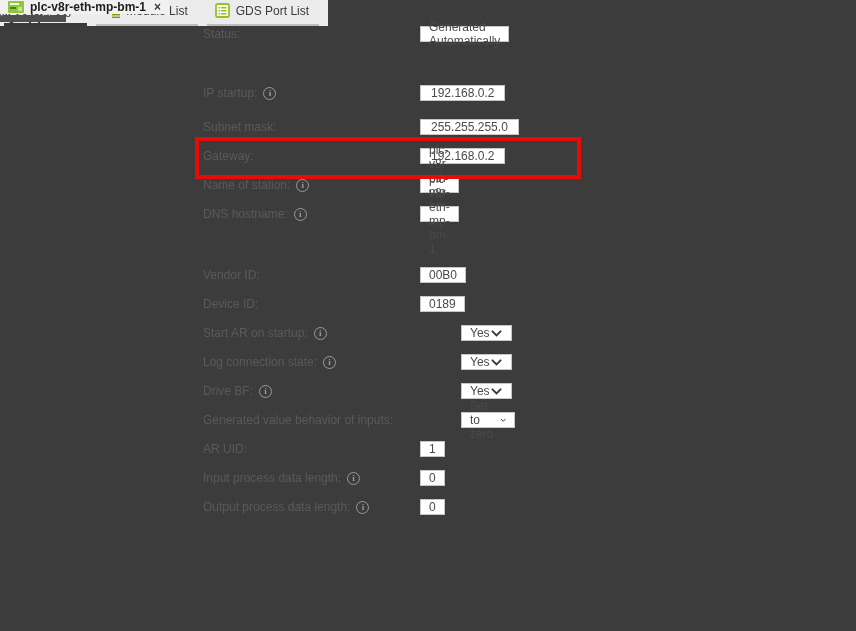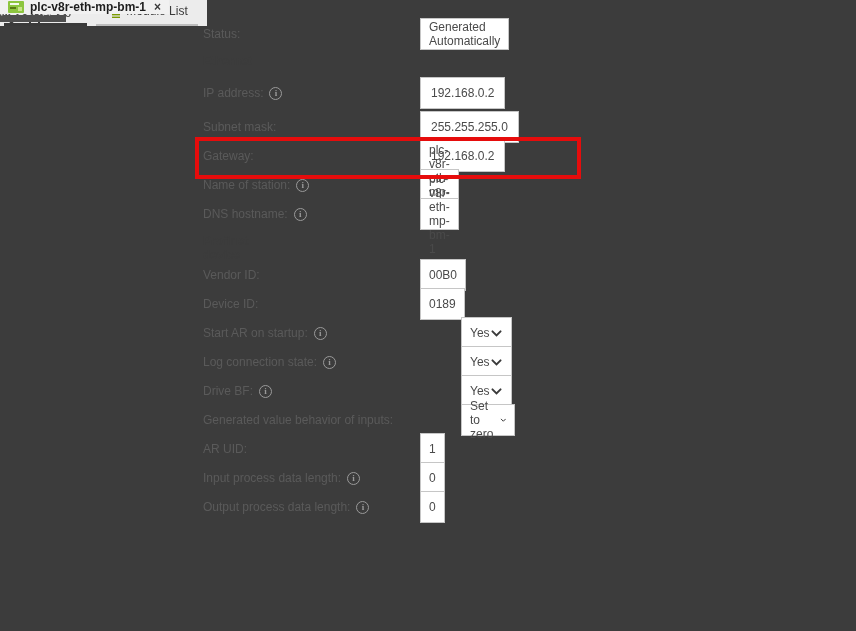--- a/index.html
+++ b/index.html
@@ -58,21 +58,21 @@
   .flabel { display:flex; align-items:center; gap:6px; color:#5a5a5a; font-size:12px; width:217px; flex:none; }
   .info-icon {
     width:13px; height:13px; border:1px solid #9a9a9a; border-radius:50%;
     color:#9a9a9a; font-size:9px; font-weight:bold; line-height:11px; text-align:center;
     font-family:"Liberation Serif", serif; flex:none;
   }
   .fsection { position:absolute; left:203px; font-weight:bold; color:#3c3c3c; font-size:12px; }
   .hairline { position:absolute; left:203px; right:19px; height:1px; background:#8f8f8f; }
 
   .tbox {
-    height:32px; border:1px solid #c6c6c6; background:#fff; display:flex; align-items:center;
+    height:16px; border:1px solid #c6c6c6; background:#fff; display:flex; align-items:center;
     color:#4a4a4a; font-size:12px; padding:0 8px;
   }
   .wide { width:293px; }
   .statusw { width:296px; }
   .ipbox { width:128px; justify-content:space-between; padding:0 10px; }
   .ipbox span { text-align:right; }
   .dropdown { width:293px; justify-content:space-between; cursor:pointer;margin-left:41px; }
 
   
   .scroll-track { position:absolute; right:0; top:18px; width:13px; bottom:0; background:#ffffff; }
@@ -133,20 +133,32 @@
     <div class="vtab">
       <svg width="16" height="15" viewBox="0 0 16 15">
         <rect x="1" y="0" width="11" height="9" rx="1" fill="#95c11f"></rect>
         <rect x="3" y="9" width="6" height="2" fill="#6d6d6d"></rect>
         <rect x="8" y="8" width="8" height="1.6" fill="#7a9a00"></rect>
         <rect x="8" y="10.8" width="8" height="1.6" fill="#7a9a00"></rect>
         <rect x="8" y="13.6" width="8" height="1.4" fill="#7a9a00"></rect>
       </svg>
       <span class="vtab-label">Module List</span>
     </div>
+    <div class="vtab">
+      <svg width="15" height="15" viewBox="0 0 15 15">
+        <rect x="1" y="1" width="13" height="13" rx="1.5" fill="#ffffff" stroke="#95c11f" stroke-width="1.8"></rect>
+        <rect x="3.5" y="4" width="1.5" height="1.5" fill="#95c11f"></rect>
+        <rect x="6" y="4" width="5.5" height="1.5" fill="#95c11f"></rect>
+        <rect x="3.5" y="7" width="1.5" height="1.5" fill="#95c11f"></rect>
+        <rect x="6" y="7" width="5.5" height="1.5" fill="#95c11f"></rect>
+        <rect x="3.5" y="10" width="1.5" height="1.5" fill="#95c11f"></rect>
+        <rect x="6" y="10" width="5.5" height="1.5" fill="#95c11f"></rect>
+      </svg>
+      <span class="vtab-label">GDS Port List</span>
+    </div>
     <div class="vtab-icons-right">
       <svg width="15" height="12" viewBox="0 0 16 12">
         <polyline points="3,4 8,9 13,4" fill="none" stroke="#3a3a3a" stroke-width="2.2" stroke-linecap="round"></polyline>
       </svg>
       <span class="max-box"></span>
     </div>
   </div>
 
   <div class="green-divider"></div>
 
@@ -173,21 +185,21 @@
     <div class="frow" style="top:23px;">
       <span class="flabel">Status:</span>
       <div class="tbox statusw">Generated Automatically</div>
     </div>
 
     <div class="fsection" style="top:54px;">Ethernet</div>
     <div class="hairline" style="top:70px;"></div>
 
     <div class="frow" style="top:82px;">
       <span class="flabel">
-        <span>IP address:</span>
+        <span>IP startup:</span>
         <span class="info-icon">i</span>
       </span>
       <div class="tbox ipbox">
         <span>192</span>
           <span>.</span>
           <span>168</span>
           <span>.</span>
           <span>0</span>
           <span>.</span>
           <span>2</span>

